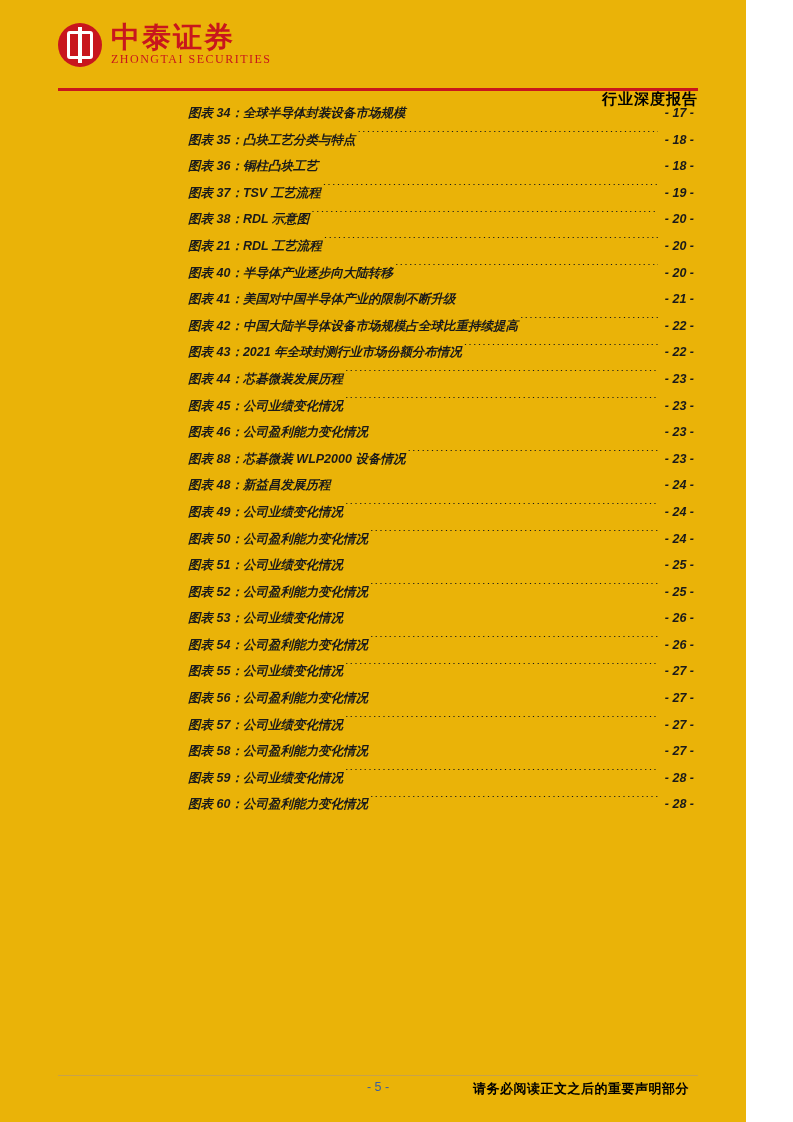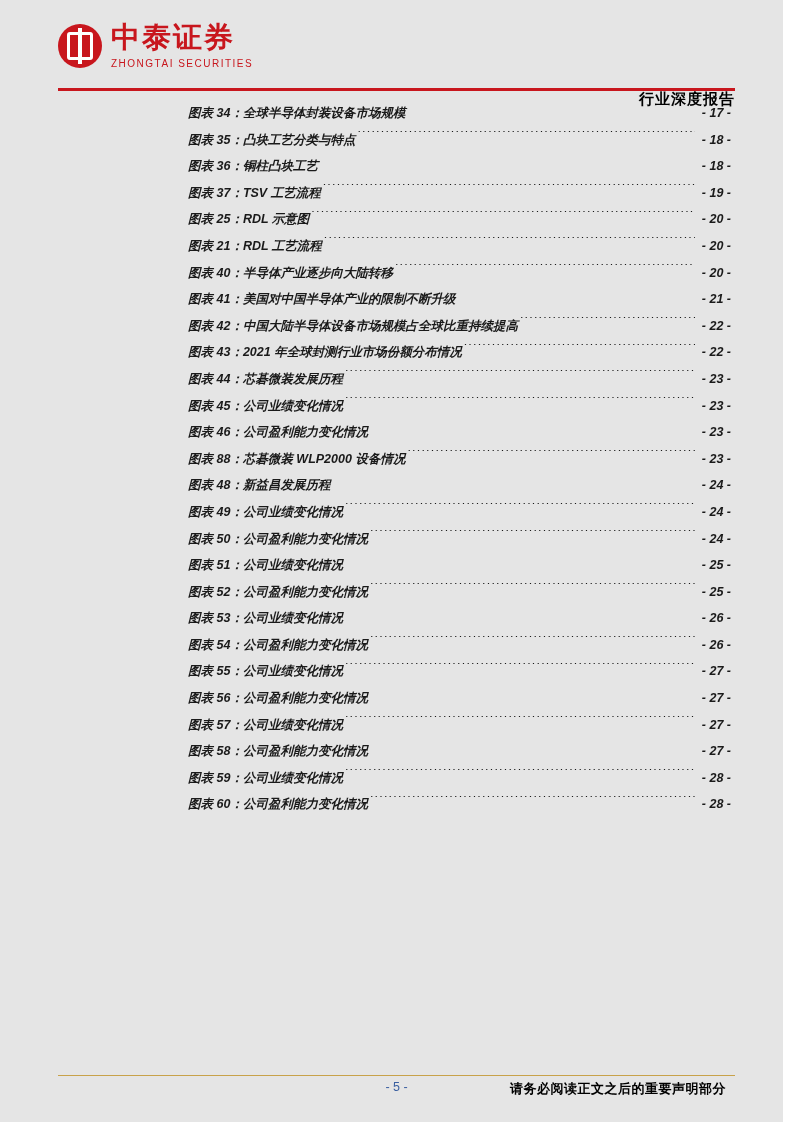--- a/index.html
+++ b/index.html
@@ -5,23 +5,22 @@
   @page { size: 793px 1122px; margin: 0; }
   html, body {
     margin: 0; padding: 0;
     width: 793px; height: 1122px;
     background: #ffffff;
     font-family: "Liberation Serif", serif;
   }
   .page {
     position: relative;
     width: 746px; height: 1122px;
-    background: #e5e5e5;
+    background: #eab308;
     overflow: hidden;
-    padding-left: 37px;
   }
 
   
   .header {
     position: absolute;
     left: 58px; top: 22px; right: 48px;
     height: 62px;
   }
   .logo-wrap {
     position: absolute;
@@ -59,25 +58,25 @@
   }
   .logo-cn {
     font-family: "Liberation Sans", sans-serif;
     font-size: 29px;
     font-weight: bold;
     color: #c8161d;
     letter-spacing: 2px;
     line-height: 1.05;
   }
   .logo-en {
-    font-family: Liberation Sans, sans-serif;
-    font-size: 10px;
+    font-family: Liberation Serif, serif;
+    font-size: 12px;
     color: #c8161d;
     letter-spacing: 1.5px;
-    margin-top: 6px;
+    margin-top: 0;
   }
   .header-right {
     position: absolute;
     right: 0; top: 28px;
     font-family: "Liberation Sans", sans-serif;
     font-size: 15px;
     font-weight: bold;
     color: #000000;
     letter-spacing: 1px;
     margin-top: 40px;
@@ -197,21 +196,21 @@
       <span class="toc-label">图表 36：铜柱凸块工艺</span>
       <span class="toc-dots"></span>
       <span class="toc-page">- 18 -</span>
     </div>
     <div class="toc-row">
       <span class="toc-label">图表 37：TSV 工艺流程</span>
       <span class="toc-dots"></span>
       <span class="toc-page">- 19 -</span>
     </div>
     <div class="toc-row">
-      <span class="toc-label">图表 25：RDL 示意图</span>
+      <span class="toc-label">图表 38：RDL 示意图</span>
       <span class="toc-dots"></span>
       <span class="toc-page">- 20 -</span>
     </div>
     <div class="toc-row">
       <span class="toc-label">图表 21：RDL 工艺流程</span>
       <span class="toc-dots"></span>
       <span class="toc-page">- 20 -</span>
     </div>
     <div class="toc-row">
       <span class="toc-label">图表 40：半导体产业逐步向大陆转移</span>

